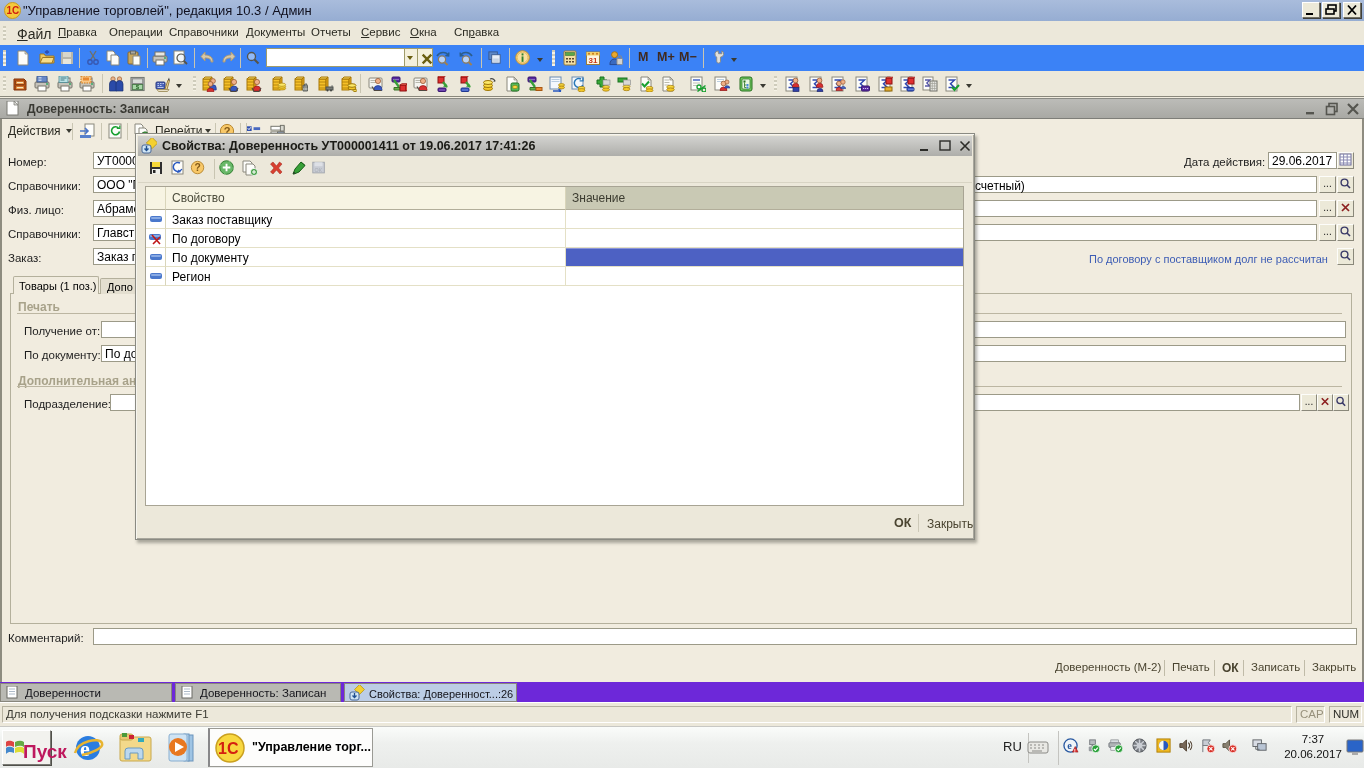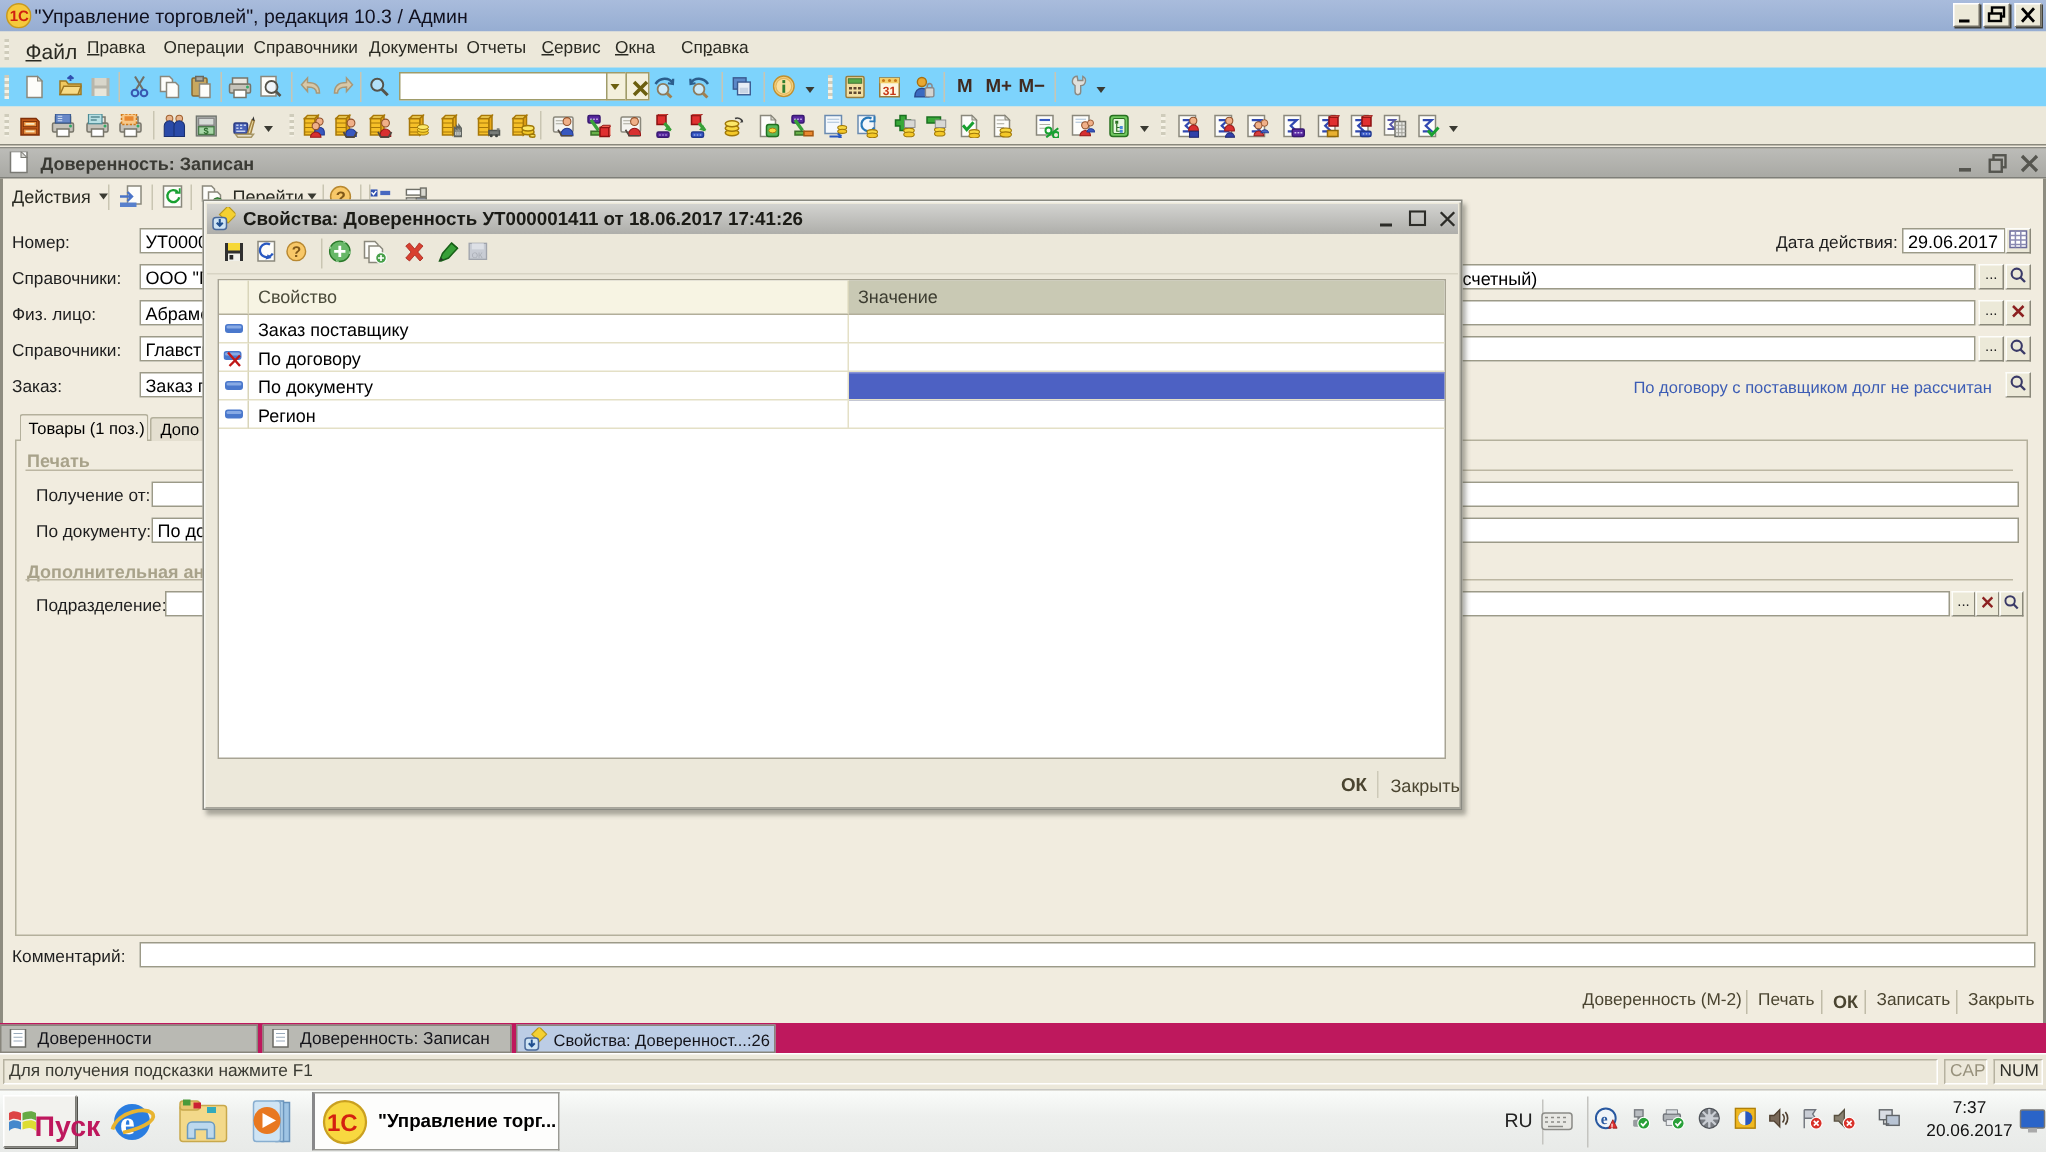--- a/index.html
+++ b/index.html
@@ -109,21 +109,21 @@
   <div class="lbl" style="left:58px;top:5px;font-size:11.5px;color:#2a2a22"><u>П</u>равка</div>
   <div class="lbl" style="left:109px;top:5px;font-size:11.5px;color:#2a2a22">Операции</div>
   <div class="lbl" style="left:169px;top:5px;font-size:11.5px;color:#2a2a22">Справочники</div>
   <div class="lbl" style="left:246px;top:5px;font-size:11.5px;color:#2a2a22">Документы</div>
   <div class="lbl" style="left:311px;top:5px;font-size:11.5px;color:#2a2a22">Отчеты</div>
   <div class="lbl" style="left:361px;top:5px;font-size:11.5px;color:#2a2a22"><u>С</u>ервис</div>
   <div class="lbl" style="left:410px;top:5px;font-size:11.5px;color:#2a2a22"><u>О</u>кна</div>
   <div class="lbl" style="left:454px;top:5px;font-size:11.5px;color:#2a2a22">Сп<u>р</u>авка</div>
 </div>
 
-<div class="ab" id="tb1" style="left:0;top:45px;width:1364px;height:26px;background:#7dd3fc">
+<div class="ab" id="tb1" style="left:0;top:45px;width:1364px;height:26px;background:#3b82f6">
 <div class="grip" style="left:3px"></div>
 <svg class="i" style="left:15px;top:5px" width="16" height="16" viewBox="0 0 16 16">
         <use href="#doc"></use>
       </svg>
 <svg class="i" style="left:39px;top:5px" width="16" height="16" viewBox="0 0 16 16">
         <path d="M1 13 V4 h4 l1.5 2 H15 v7 z" fill="#f0c860" stroke="#a07820"></path>
         <path d="M1 13 L3.5 7.5 H15 L13 13 z" fill="#f8dc88" stroke="#a07820"></path>
         <path d="M8 1 v3 M6 2.5 L8 .7 L10 2.5" stroke="#3050b0" stroke-width="1.3" fill="none"></path>
       </svg>
 <svg class="i" style="left:59px;top:5px" width="16" height="16" viewBox="0 0 16 16">
@@ -653,21 +653,21 @@
   <div class="vsep" style="left:1164px;top:6px;bottom:6px;background:#c0bba8"></div>
   <div class="flat" style="left:1172px;top:7px">Печать</div>
   <div class="vsep" style="left:1214px;top:6px;bottom:6px;background:#c0bba8"></div>
   <div class="flat" style="left:1222px;top:7px;font-weight:bold;font-size:12px">ОК</div>
   <div class="vsep" style="left:1243px;top:6px;bottom:6px;background:#c0bba8"></div>
   <div class="flat" style="left:1251px;top:7px">Записать</div>
   <div class="vsep" style="left:1304px;top:6px;bottom:6px;background:#c0bba8"></div>
   <div class="flat" style="left:1312px;top:7px">Закрыть</div>
 </div>
 
-<div class="ab" id="wtabs" style="left:0;top:682px;width:1364px;height:20px;background:#be185d">
+<div class="ab" id="wtabs" style="left:0;top:682px;width:1364px;height:20px;background:#6d28d9">
   <div class="ab" style="left:0;top:1px;width:172px;height:19px;background:#b9b9b3;border:1px solid #88867c">
     <svg class="ab" style="left:5px;top:2px" width="13" height="13" viewBox="0 0 13 13">
           <rect x="1" y="0" width="10" height="12" fill="#fff" stroke="#6a6a64"></rect>
           <path d="M3 3 h6 M3 5.5 h6 M3 8 h6" stroke="#9ab" stroke-width=".8"></path>
         </svg>
     <div class="ab" style="left:24px;top:3px;font-size:11.5px;color:#14141a;white-space:nowrap">Доверенности</div>
   </div>
   <div class="ab" style="left:175px;top:1px;width:166px;height:19px;background:#b9b9b3;border:1px solid #88867c">
     <svg class="ab" style="left:5px;top:2px" width="13" height="13" viewBox="0 0 13 13">
           <rect x="1" y="0" width="10" height="12" fill="#fff" stroke="#6a6a64"></rect>
@@ -792,21 +792,21 @@
       </svg>
 </div>
 
 <div class="ab" id="dlg" style="left:135px;top:133px;width:840px;height:407px;background:#ece8da;border:1px solid #8a8a82;box-shadow:inset 1px 1px 0 #f6f5ef,inset -1px -1px 0 #a8a69c, 2px 3px 3px rgba(80,80,70,.45)">
   <div class="ab" style="left:2px;top:2px;right:2px;height:20px;background:linear-gradient(180deg,#d3d3d0,#aeaeaa)">
     <svg class="ab" style="left:3px;top:2px" width="16" height="16" viewBox="0 0 16 16">
           <rect x="7" y="1" width="8" height="8" transform="rotate(45 11 5)" fill="#f4d030" stroke="#b89820" stroke-width=".8"></rect>
           <rect x="1" y="7" width="9" height="8" rx="2" fill="#cfe4f4" stroke="#4a6a9a"></rect>
           <path d="M5.5 8 v4 M3.5 10.5 L5.5 12.5 L7.5 10.5" stroke="#205090" stroke-width="1.4" fill="none"></path>
         </svg>
-    <div class="ab" style="left:24px;top:3px;font-weight:bold;font-size:12.5px;color:#1b1b16">Свойства: Доверенность УТ000001411 от 18.06.2017 17:41:26</div>
+    <div class="ab" style="left:24px;top:3px;font-weight:bold;font-size:12.5px;color:#1b1b16">Свойства: Доверенность УТ000001411 от 19.06.2017 17:41:26</div>
     <div class="ab" style="left:779px;top:2px"><svg width="16" height="16" viewBox="0 0 16 16">
             <rect x="3" y="11" width="8" height="2" fill="#2c2c28"></rect>
           </svg></div>
     <div class="ab" style="left:799px;top:2px"><svg width="16" height="16" viewBox="0 0 16 16">
             <rect x="3" y="3" width="10" height="9" fill="none" stroke="#2c2c28" stroke-width="1.4"></rect>
           </svg></div>
     <div class="ab" style="left:819px;top:2px"><svg width="16" height="16" viewBox="0 0 16 16">
             <path d="M3.5 3.5 L12.5 12.5 M12.5 3.5 L3.5 12.5" stroke="#2c2c28" stroke-width="1.6"></path>
           </svg></div>
   </div>

